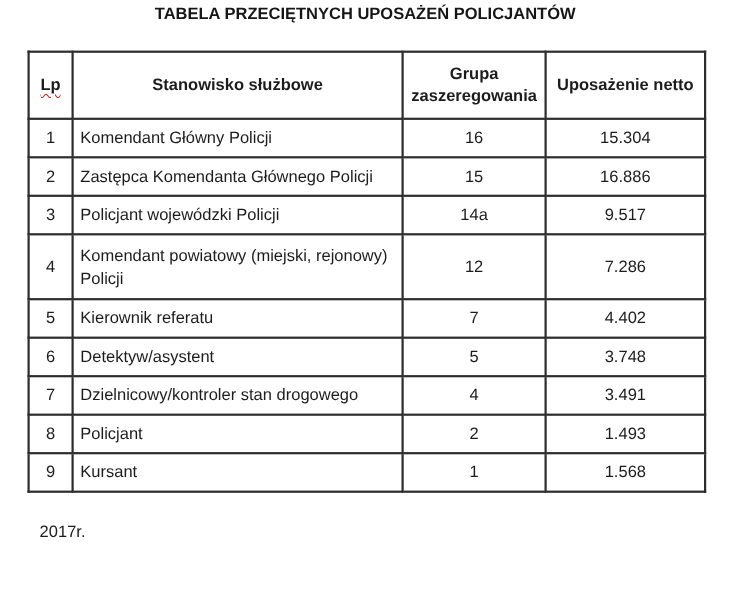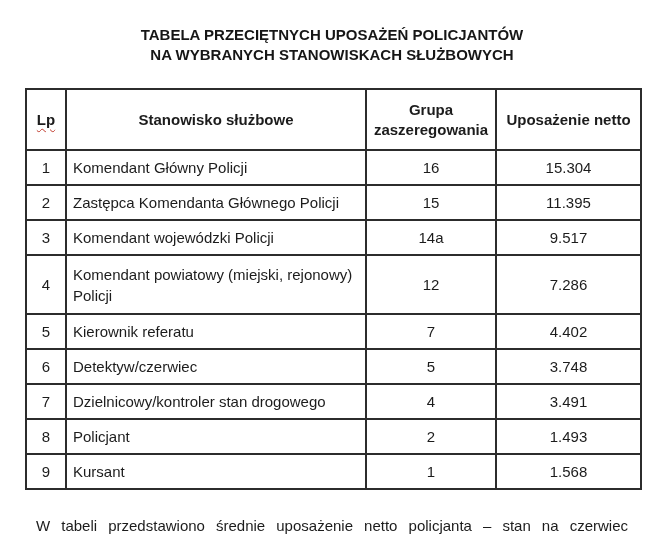--- a/index.html
+++ b/index.html
@@ -8,21 +8,21 @@
     background: #ffffff;
   }
   body {
     width: 664px;
     height: 537px;
     font-family: "Liberation Sans", sans-serif;
     color: #1c1c1c;
     overflow: hidden;
   }
   .page-title {
-    padding-top: 25px;
+    padding-top: 3px;
     text-align: center;
     font-weight: bold;
     font-size: 15px;
     line-height: 20px;
     color: #161616;
   }
   table.salary-table {
     border-collapse: collapse;
     margin: 23px 0 0 25px;
     table-layout: fixed;
@@ -77,21 +77,20 @@
   }
   .footnote .line2 {
     text-align: left;
   }
 </style>
 </head>
 <body>
 
 <div class="page-title">
   <div>TABELA PRZECIĘTNYCH UPOSAŻEŃ POLICJANTÓW</div>
-  <div>NA WYBRANYCH STANOWISKACH SŁUŻBOWYCH</div>
 </div>
 
 <table class="salary-table">
   <colgroup>
     <col style="width:40px">
     <col style="width:300px">
     <col style="width:130px">
     <col style="width:145px">
   </colgroup>
   <thead>
@@ -106,43 +105,43 @@
     <tr>
       <td class="cell-lp">1</td>
       <td class="cell-position">Komendant Główny Policji</td>
       <td class="cell-group">16</td>
       <td class="cell-salary">15.304</td>
     </tr>
     <tr>
       <td class="cell-lp">2</td>
       <td class="cell-position">Zastępca Komendanta Głównego Policji</td>
       <td class="cell-group">15</td>
-      <td class="cell-salary">11.395</td>
+      <td class="cell-salary">16.886</td>
     </tr>
     <tr>
       <td class="cell-lp">3</td>
-      <td class="cell-position">Komendant wojewódzki Policji</td>
+      <td class="cell-position">Policjant wojewódzki Policji</td>
       <td class="cell-group">14a</td>
       <td class="cell-salary">9.517</td>
     </tr>
     <tr class="row-tall">
       <td class="cell-lp">4</td>
       <td class="cell-position">Komendant powiatowy (miejski, rejonowy) Policji</td>
       <td class="cell-group">12</td>
       <td class="cell-salary">7.286</td>
     </tr>
     <tr>
       <td class="cell-lp">5</td>
       <td class="cell-position">Kierownik referatu</td>
       <td class="cell-group">7</td>
       <td class="cell-salary">4.402</td>
     </tr>
     <tr>
       <td class="cell-lp">6</td>
-      <td class="cell-position">Detektyw/czerwiec</td>
+      <td class="cell-position">Detektyw/asystent</td>
       <td class="cell-group">5</td>
       <td class="cell-salary">3.748</td>
     </tr>
     <tr>
       <td class="cell-lp">7</td>
       <td class="cell-position">Dzielnicowy/kontroler stan drogowego</td>
       <td class="cell-group">4</td>
       <td class="cell-salary">3.491</td>
     </tr>
     <tr>
@@ -154,15 +153,14 @@
     <tr>
       <td class="cell-lp">9</td>
       <td class="cell-position">Kursant</td>
       <td class="cell-group">1</td>
       <td class="cell-salary">1.568</td>
     </tr>
   </tbody>
 </table>
 
 <div class="footnote">
-  <div class="line1">W tabeli przedstawiono średnie uposażenie netto policjanta – stan na czerwiec</div>
   <div class="line2">2017r.</div>
 </div>
 
 </body></html>

